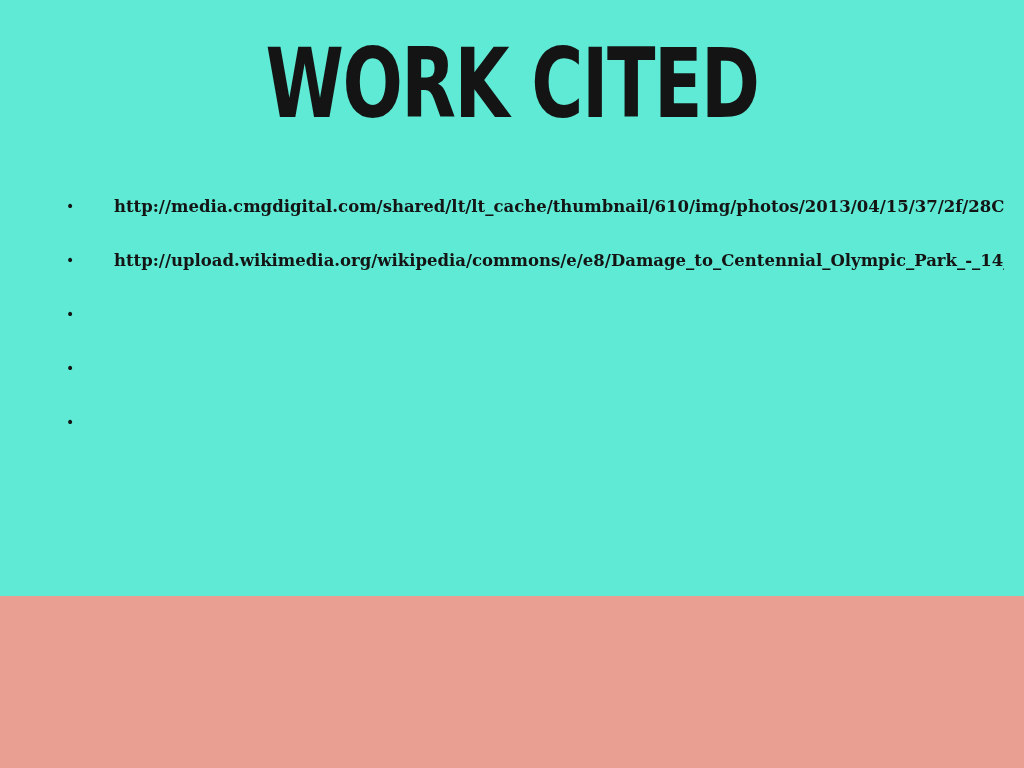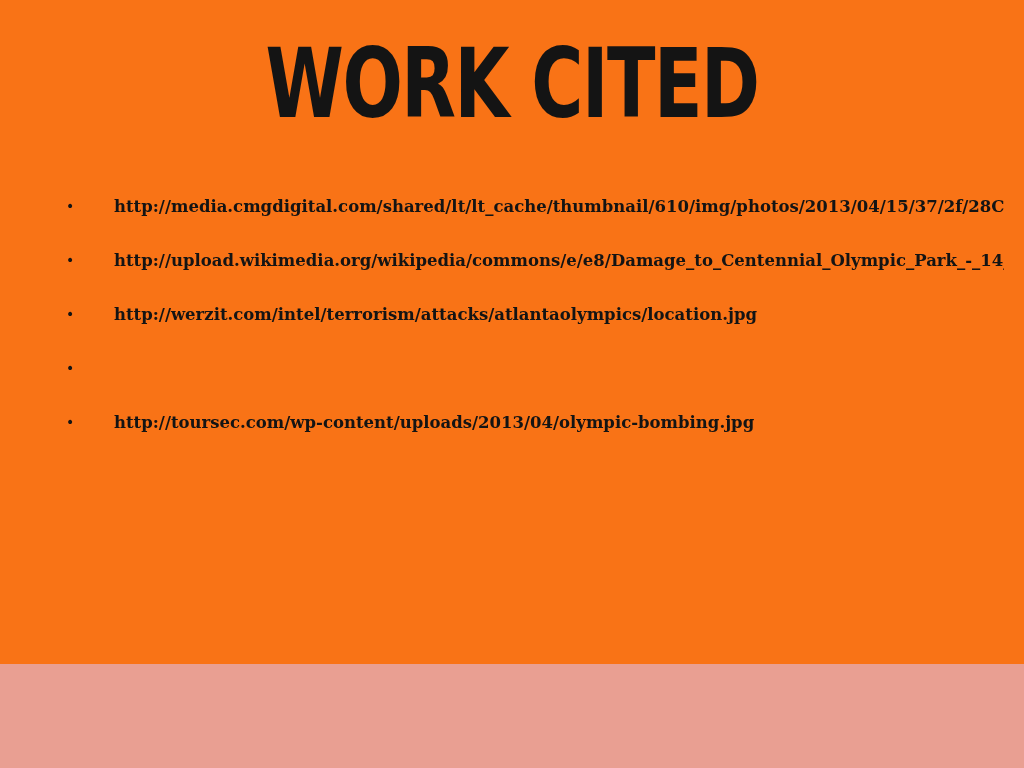--- a/index.html
+++ b/index.html
@@ -3,22 +3,22 @@
 <meta charset="utf-8">
 <style>
   html, body {
     margin: 0;
     padding: 0;
     background: #e99f92;
   }
   .slide {
     position: relative;
     width: 1024px;
-    height: 664px;
-    background: #f97316;
+    height: 596px;
+    background: #5eead4;
     overflow: hidden;
     font-family: "DejaVu Serif", serif;
   }
   .slide-title {
     position: absolute;
     top: 36px;
     left: 0;
     width: 100%;
     margin: 0;
     text-align: center;
@@ -79,26 +79,24 @@
       <span class="citation-url">http://media.cmgdigital.com/shared/lt/lt_cache/thumbnail/610/img/photos/2013/04/15/37/2f/28CL0…</span>
     </li>
 
     <li class="citation-item">
       <span class="bullet-dot">•</span>
       <span class="citation-url">http://upload.wikimedia.org/wikipedia/commons/e/e8/Damage_to_Centennial_Olympic_Park_-_14_…</span>
     </li>
 
     <li class="citation-item">
       <span class="bullet-dot">•</span>
-      <span class="citation-url">http://werzit.com/intel/terrorism/attacks/atlantaolympics/location.jpg</span>
     </li>
 
     <li class="citation-item">
       <span class="bullet-dot">•</span>
     </li>
 
     <li class="citation-item">
       <span class="bullet-dot">•</span>
-      <span class="citation-url">http://toursec.com/wp-content/uploads/2013/04/olympic-bombing.jpg</span>
     </li>
 
   </ul>
 </div>
 
 </body></html>

